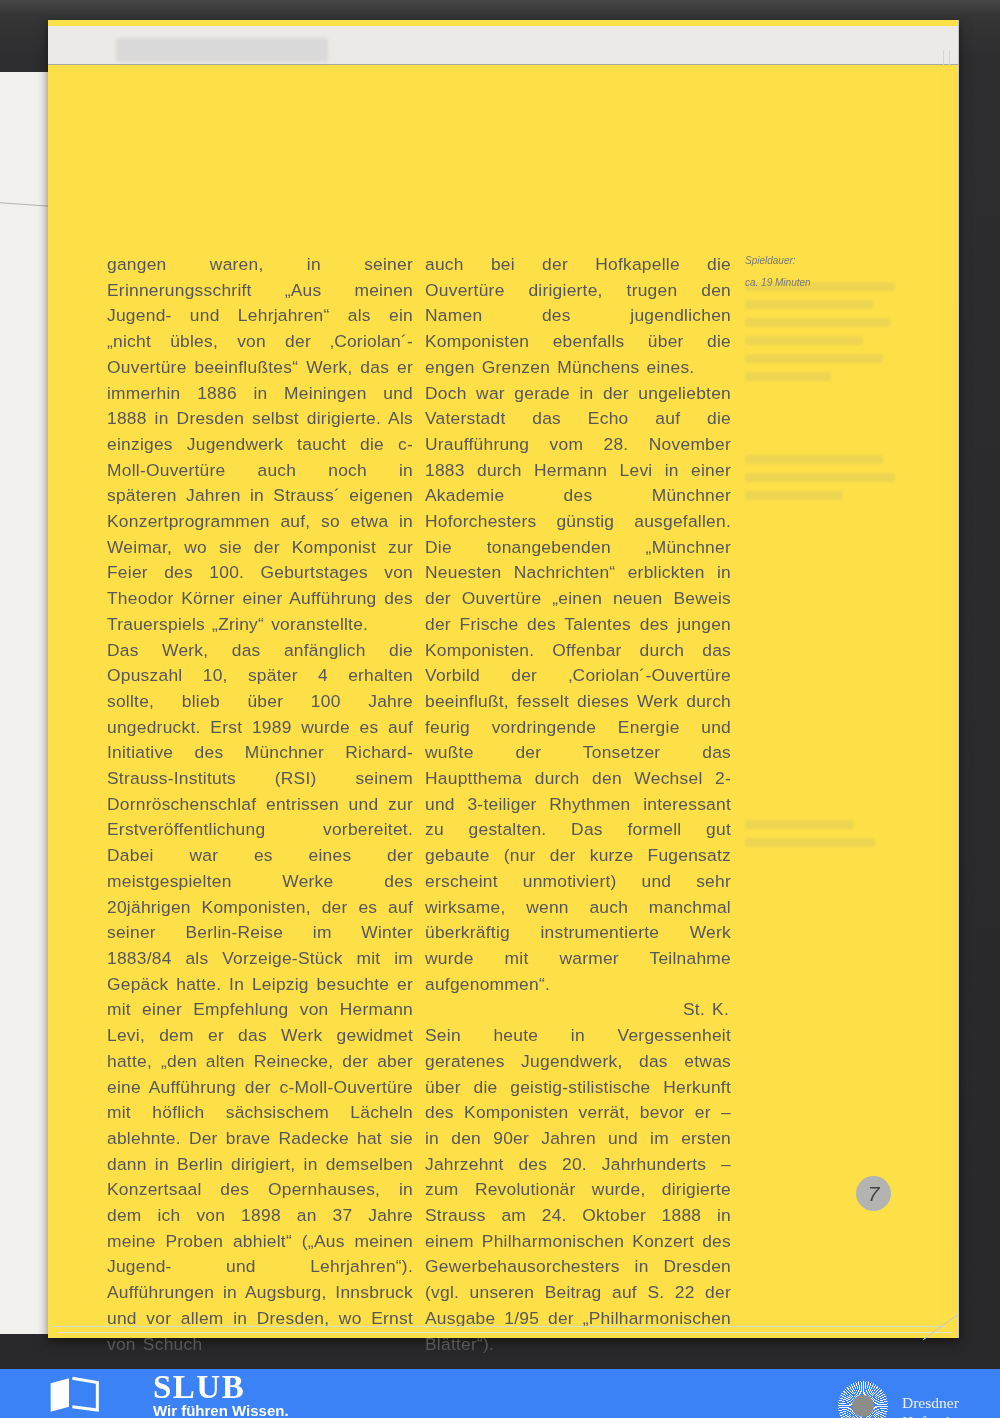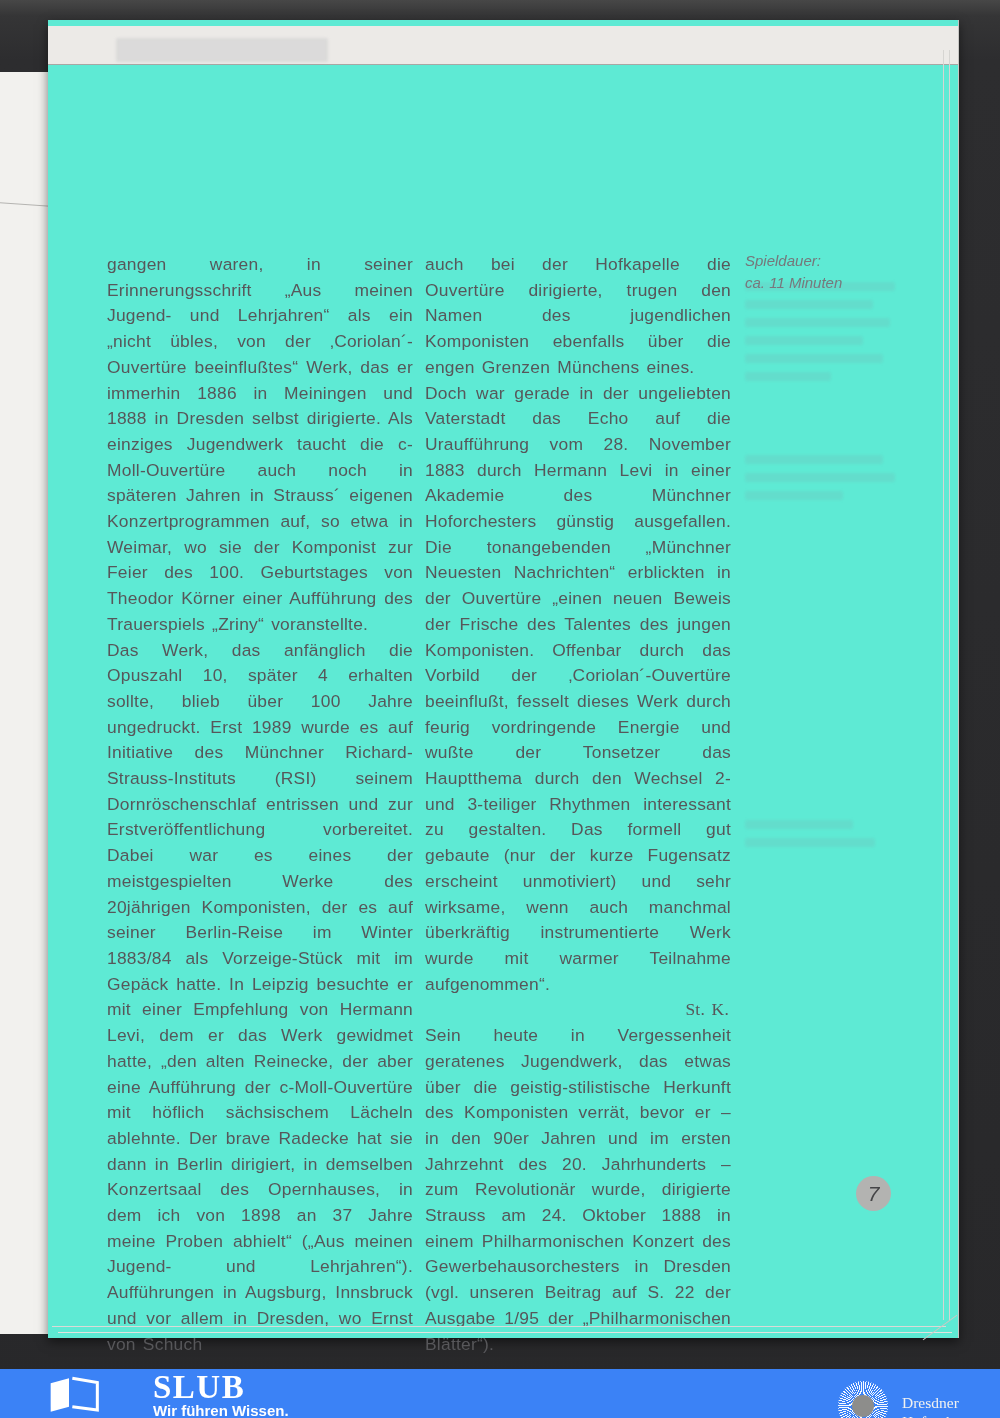--- a/index.html
+++ b/index.html
@@ -13,21 +13,21 @@
   
   .left-sliver{
     position:absolute;left:0;top:72px;width:48px;height:1262px;
     background:#f2f1ee;border-right:1px solid #8f8f8d;
   }
   .crease{position:absolute;top:132px;left:-4px;width:58px;height:1px;background:#b5b4b1;transform:rotate(4deg);}
 
   
   .page{
     position:absolute;left:48px;top:20px;width:910px;height:1318px;
-    background:#5eead4;border-right:1px solid #c7c6c3;
+    background:#fde047;border-right:1px solid #c7c6c3;
     box-shadow:0 4px 10px rgba(0,0,0,0.5);
   }
   .top-band{
     position:absolute;left:0;top:6px;width:100%;height:38px;
     background:#eceae7;border-bottom:1px solid #a8a7a4;
   }
   .stack-line{position:absolute;top:30px;bottom:18px;width:1px;background:#d6d5d2;}
   .stack-line.a{right:8px;}
   .stack-line.b{right:14px;}
   .bottom-line1{position:absolute;left:4px;right:12px;bottom:11px;height:1px;background:#dbdad7;}
@@ -38,26 +38,26 @@
   .col{
     position:absolute;top:232px;width:306px;
     text-align:justify;
     font-size:17.4px;line-height:25.7px;
     letter-spacing:0.25px;word-spacing:2px;
     color:#57575a;
   }
   .col p{margin:0;}
   .col-left{left:59px;}
   .col-right{left:377px;}
-  .sig{text-align:right;padding-right:2px;font-family:Liberation Serif, serif;}
+  .sig{text-align:right;padding-right:2px;}
 
   
   .margin-note{
     position:absolute;left:697px;top:230px;
-    font-style:italic;font-size:15px;line-height:22px;color:#76767a;
+    font-style:italic;font-size:10px;line-height:22px;color:#76767a;
   }
 
   
   .ghost{position:absolute;background:rgba(138,140,158,0.13);filter:blur(1.6px);border-radius:2px;}
   .ghost-header{left:68px;top:12px;width:212px;height:24px;background:rgba(130,134,150,0.16);}
   .ghost-bar{position:relative;height:9px;margin-bottom:9px;background:rgba(138,140,158,0.13);filter:blur(1.4px);border-radius:2px;}
   .ghost-group{position:absolute;width:160px;}
   .ghost-a{left:697px;top:262px;}
   .ghost-b{left:697px;top:435px;}
   .ghost-c{left:697px;top:800px;}
@@ -115,21 +115,21 @@
 
     <div class="col col-right">
       <p>auch bei der Hofkapelle die Ouvertüre dirigierte, trugen den Namen des jugendlichen Komponisten ebenfalls über die engen Grenzen Münchens eines.</p>
       <p>Doch war gerade in der ungeliebten Vaterstadt das Echo auf die Uraufführung vom 28. November 1883 durch Hermann Levi in einer Akademie des Münchner Hoforchesters günstig ausgefallen. Die tonangebenden „Münchner Neuesten Nachrichten“ erblickten in der Ouvertüre „einen neuen Beweis der Frische des Talentes des jungen Komponisten. Offenbar durch das Vorbild der ‚Coriolan´-Ouvertüre beeinflußt, fesselt dieses Werk durch feurig vordringende Energie und wußte der Tonsetzer das Hauptthema durch den Wechsel 2- und 3-teiliger Rhythmen interessant zu gestalten. Das formell gut gebaute (nur der kurze Fugensatz erscheint unmotiviert) und sehr wirksame, wenn auch manchmal überkräftig instrumentierte Werk wurde mit warmer Teilnahme aufgenommen“.</p>
       <div class="sig">St. K.</div>
       <p>Sein heute in Vergessenheit geratenes Jugendwerk, das etwas über die geistig-stilistische Herkunft des Komponisten verrät, bevor er – in den 90er Jahren und im ersten Jahrzehnt des 20. Jahrhunderts – zum Revolutionär wurde, dirigierte Strauss am 24. Oktober 1888 in einem Philharmonischen Konzert des Gewerbehausorchesters in Dresden (vgl. unseren Beitrag auf S. 22 der Ausgabe 1/95 der „Philharmonischen Blätter“).</p>
     </div>
 
     <div class="margin-note">
       <div>Spieldauer:</div>
-      <div>ca. 11 Minuten</div>
+      <div>ca. 19 Minuten</div>
     </div>
 
     <div class="ghost-group ghost-a">
       <div class="ghost-bar" style="width:150px"></div>
       <div class="ghost-bar" style="width:128px"></div>
       <div class="ghost-bar" style="width:145px"></div>
       <div class="ghost-bar" style="width:118px"></div>
       <div class="ghost-bar" style="width:138px"></div>
       <div class="ghost-bar" style="width:86px"></div>
     </div>

